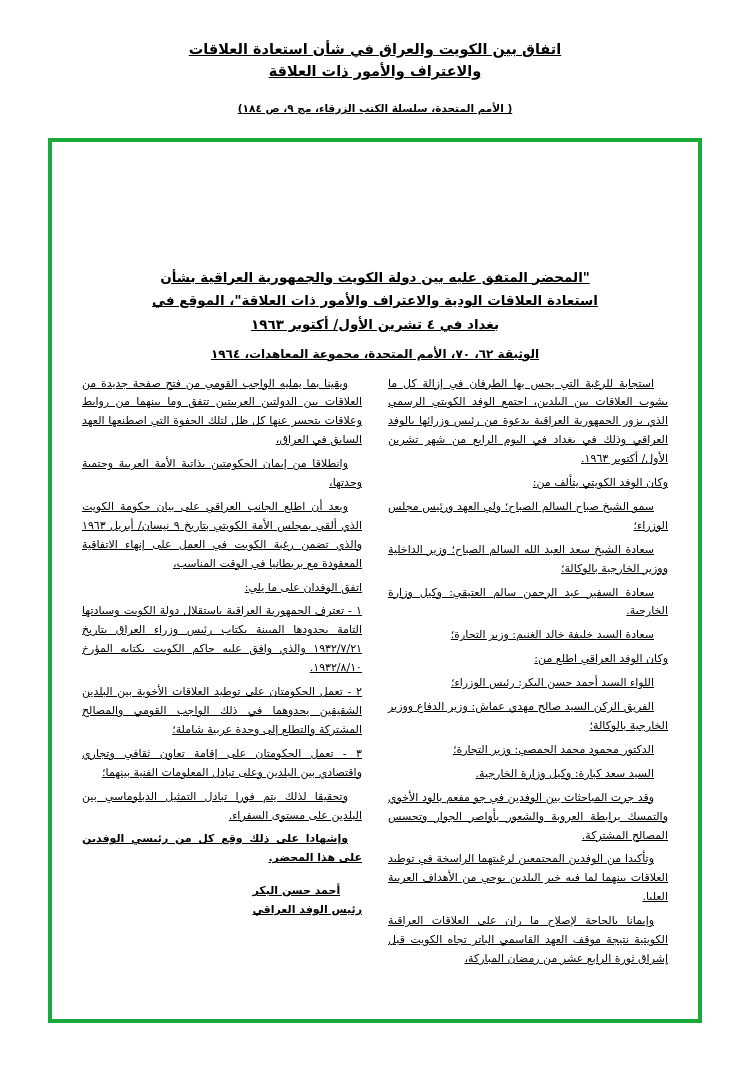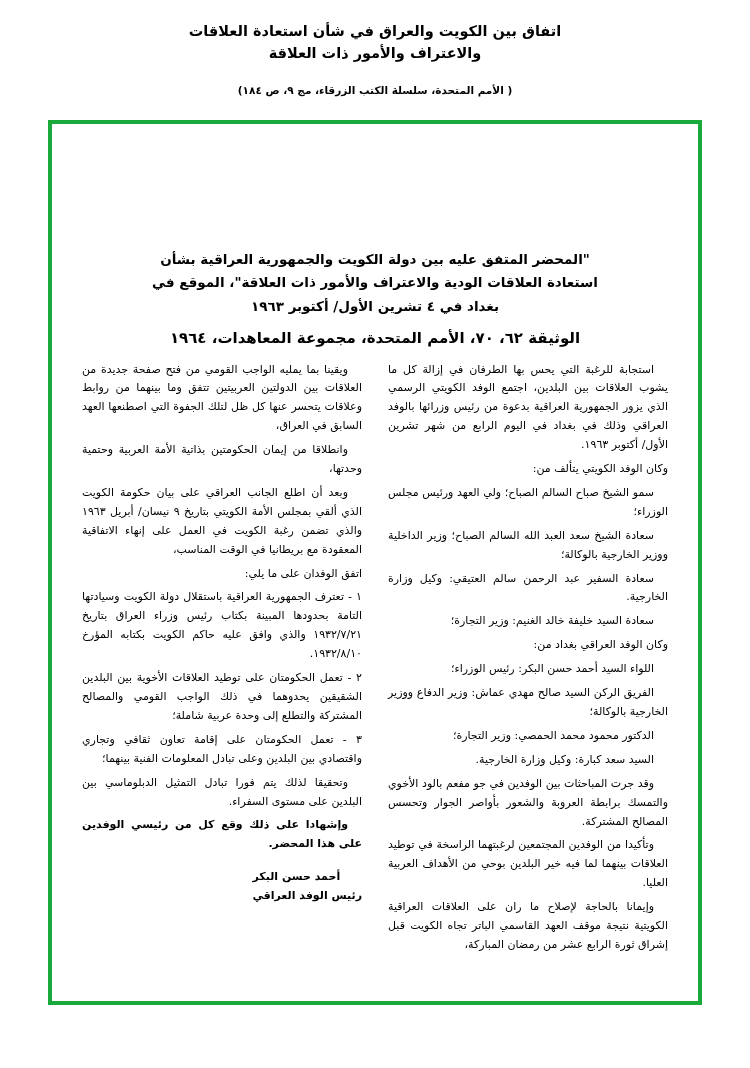--- a/index.html
+++ b/index.html
@@ -12,22 +12,23 @@
     height: 1068px;
     font-family: "DejaVu Sans", "Liberation Sans", sans-serif;
     color: #000000;
     position: relative;
     overflow: hidden;
   }
   .page {
     width: 750px;
     height: 856px;
     box-sizing: border-box;
-    padding: 20px 48px 0 48px;
+    padding: 38px 48px 0 48px;
     position: relative;
+    text-decoration: underline;
   }
   .header {
     text-align: center;
     direction: rtl;
   }
   .header .title-line {
     font-size: 14.5px;
     font-weight: bold;
     line-height: 1.55;
     letter-spacing: 0;
@@ -51,21 +52,21 @@
     direction: rtl;
     margin-top: 100px;
     font-size: 13.5px;
     font-weight: bold;
     line-height: 1.75;
     padding: 0 46px;
   }
   .doc-ref {
     text-align: center;
     direction: rtl;
-    font-size: 15px;
+    font-size: 12px;
     font-weight: bold;
     margin-top: 10px;
     margin-bottom: 14px;
   }
   .columns {
     display: flex;
     direction: rtl;
     gap: 26px;
     margin-top: 6px;
   }
@@ -127,21 +128,21 @@
 
     <div class="columns">
 
       <div class="col">
         <p>استجابة للرغبة التي يحس بها الطرفان في إزالة كل ما يشوب العلاقات بين البلدين، اجتمع الوفد الكويتي الرسمي الذي يزور الجمهورية العراقية بدعوة من رئيس وزرائها بالوفد العراقي وذلك في بغداد في اليوم الرابع من شهر تشرين الأول/ أكتوبر ١٩٦٣.</p>
         <p class="noindent">وكان الوفد الكويتي يتألف من:</p>
         <p>سمو الشيخ صباح السالم الصباح؛ ولي العهد ورئيس مجلس الوزراء؛</p>
         <p>سعادة الشيخ سعد العبد الله السالم الصباح؛ وزير الداخلية ووزير الخارجية بالوكالة؛</p>
         <p>سعادة السفير عبد الرحمن سالم العتيقي: وكيل وزارة الخارجية.</p>
         <p>سعادة السيد خليفة خالد الغنيم: وزير التجارة؛</p>
-        <p class="noindent">وكان الوفد العراقي بغداد من:</p>
+        <p class="noindent">وكان الوفد العراقي اطلع من:</p>
         <p>اللواء السيد أحمد حسن البكر: رئيس الوزراء؛</p>
         <p>الفريق الركن السيد صالح مهدي عماش: وزير الدفاع ووزير الخارجية بالوكالة؛</p>
         <p>الدكتور محمود محمد الحمصي: وزير التجارة؛</p>
         <p>السيد سعد كبارة: وكيل وزارة الخارجية.</p>
         <p>وقد جرت المباحثات بين الوفدين في جو مفعم بالود الأخوي والتمسك برابطة العروبة والشعور بأواصر الجوار وتحسس المصالح المشتركة.</p>
         <p>وتأكيدا من الوفدين المجتمعين لرغبتهما الراسخة في توطيد العلاقات بينهما لما فيه خير البلدين بوحي من الأهداف العربية العليا.</p>
         <p>وإيمانا بالحاجة لإصلاح ما ران على العلاقات العراقية الكويتية نتيجة موقف العهد القاسمي الباتر تجاه الكويت قبل إشراق ثورة الرابع عشر من رمضان المباركة،</p>
       </div>
 
       <div class="col">

